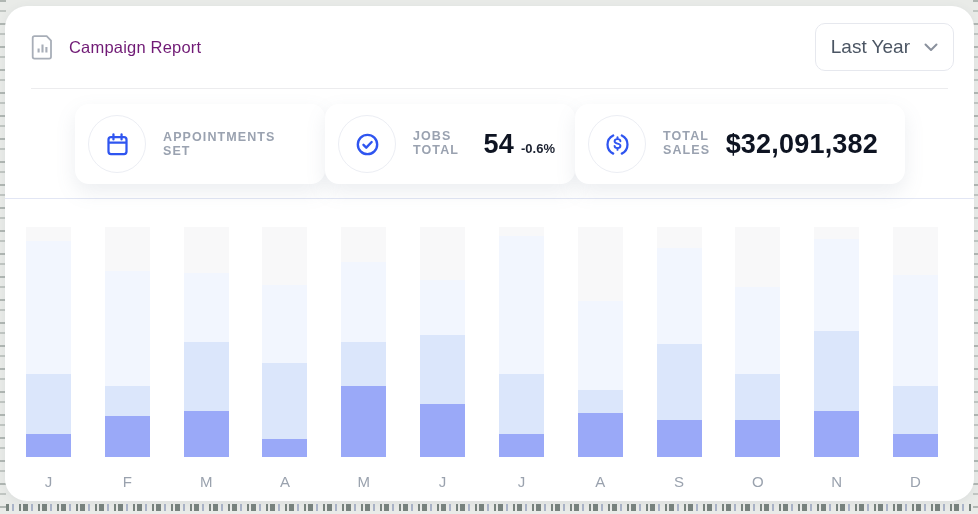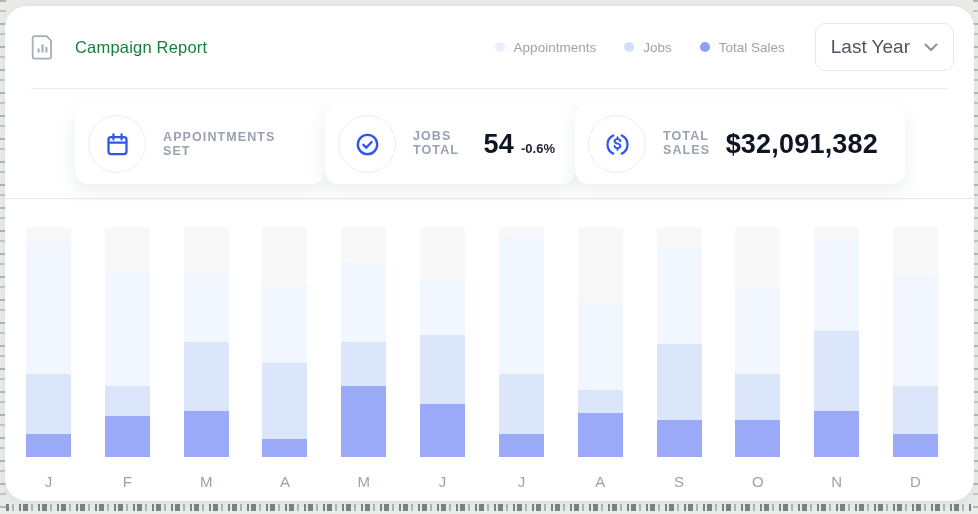--- a/index.html
+++ b/index.html
@@ -36,21 +36,21 @@
     box-shadow: 0 2px 10px rgba(80,90,110,.08);
     overflow: hidden;
   }
 
   
   .header {
     height: 82px; display: flex; align-items: center;
     padding: 0 20px 0 26px;
   }
   .report-icon { color: #a8aeb8; display: flex; }
-  .page-title { font-size: 16.5px; color: #15803d; margin-left: 21px; letter-spacing: .2px; }
+  .page-title { font-size: 16.5px; color: #701a75; margin-left: 15px; letter-spacing: .2px; }
   .header-spacer { flex: 1; }
   .legend { display: flex; align-items: center; gap: 28px; margin-right: 30px; }
   .legend-item { display: flex; align-items: center; gap: 9px; }
   .legend-dot { width: 10px; height: 10px; border-radius: 50%; }
   .legend-label { font-size: 13.5px; color: #9ca3af; }
   .period-select {
     display: flex; align-items: center; gap: 14px;
     border: 1px solid #e6e8ee; border-radius: 10px;
     padding: 12px 15px; background: #fff; cursor: pointer;
   }
@@ -114,34 +114,20 @@
       <svg width="23" height="26" viewBox="0 0 23 26" fill="none" stroke="currentColor" stroke-width="1.8">
         <path d="M3.5 2.2 h12.2 l4.3 4.3 v16.3 a1.8 1.8 0 0 1 -1.8 1.8 h-14.7 a1.8 1.8 0 0 1 -1.8 -1.8 v-18.8 a1.8 1.8 0 0 1 1.8 -1.8 z"></path>
         <line x1="7.6" y1="18.5" x2="7.6" y2="14.5" stroke-width="2.1"></line>
         <line x1="11.5" y1="18.5" x2="11.5" y2="10.5" stroke-width="2.1"></line>
         <line x1="15.4" y1="18.5" x2="15.4" y2="13" stroke-width="2.1"></line>
       </svg>
     </span>
     <span class="page-title">Campaign Report</span>
     <span class="header-spacer"></span>
 
-    <div class="legend">
-      <div class="legend-item">
-        <span class="legend-dot" style="background: rgb(233, 239, 252);"></span>
-        <span class="legend-label">Appointments</span>
-      </div>
-      <div class="legend-item">
-        <span class="legend-dot" style="background: rgb(211, 224, 250);"></span>
-        <span class="legend-label">Jobs</span>
-      </div>
-      <div class="legend-item">
-        <span class="legend-dot" style="background: rgb(141, 160, 246);"></span>
-        <span class="legend-label">Total Sales</span>
-      </div>
-    </div>
 
     <div class="period-select">
       <span class="period-select-value">Last Year</span>
       <span class="chevron-down">
         <svg width="14" height="9" viewBox="0 0 14 9" fill="none" stroke="currentColor" stroke-width="2" stroke-linecap="round" stroke-linejoin="round">
           <polyline points="1.5,1.5 7,7 12.5,1.5"></polyline>
         </svg>
       </span>
     </div>
   </div>

